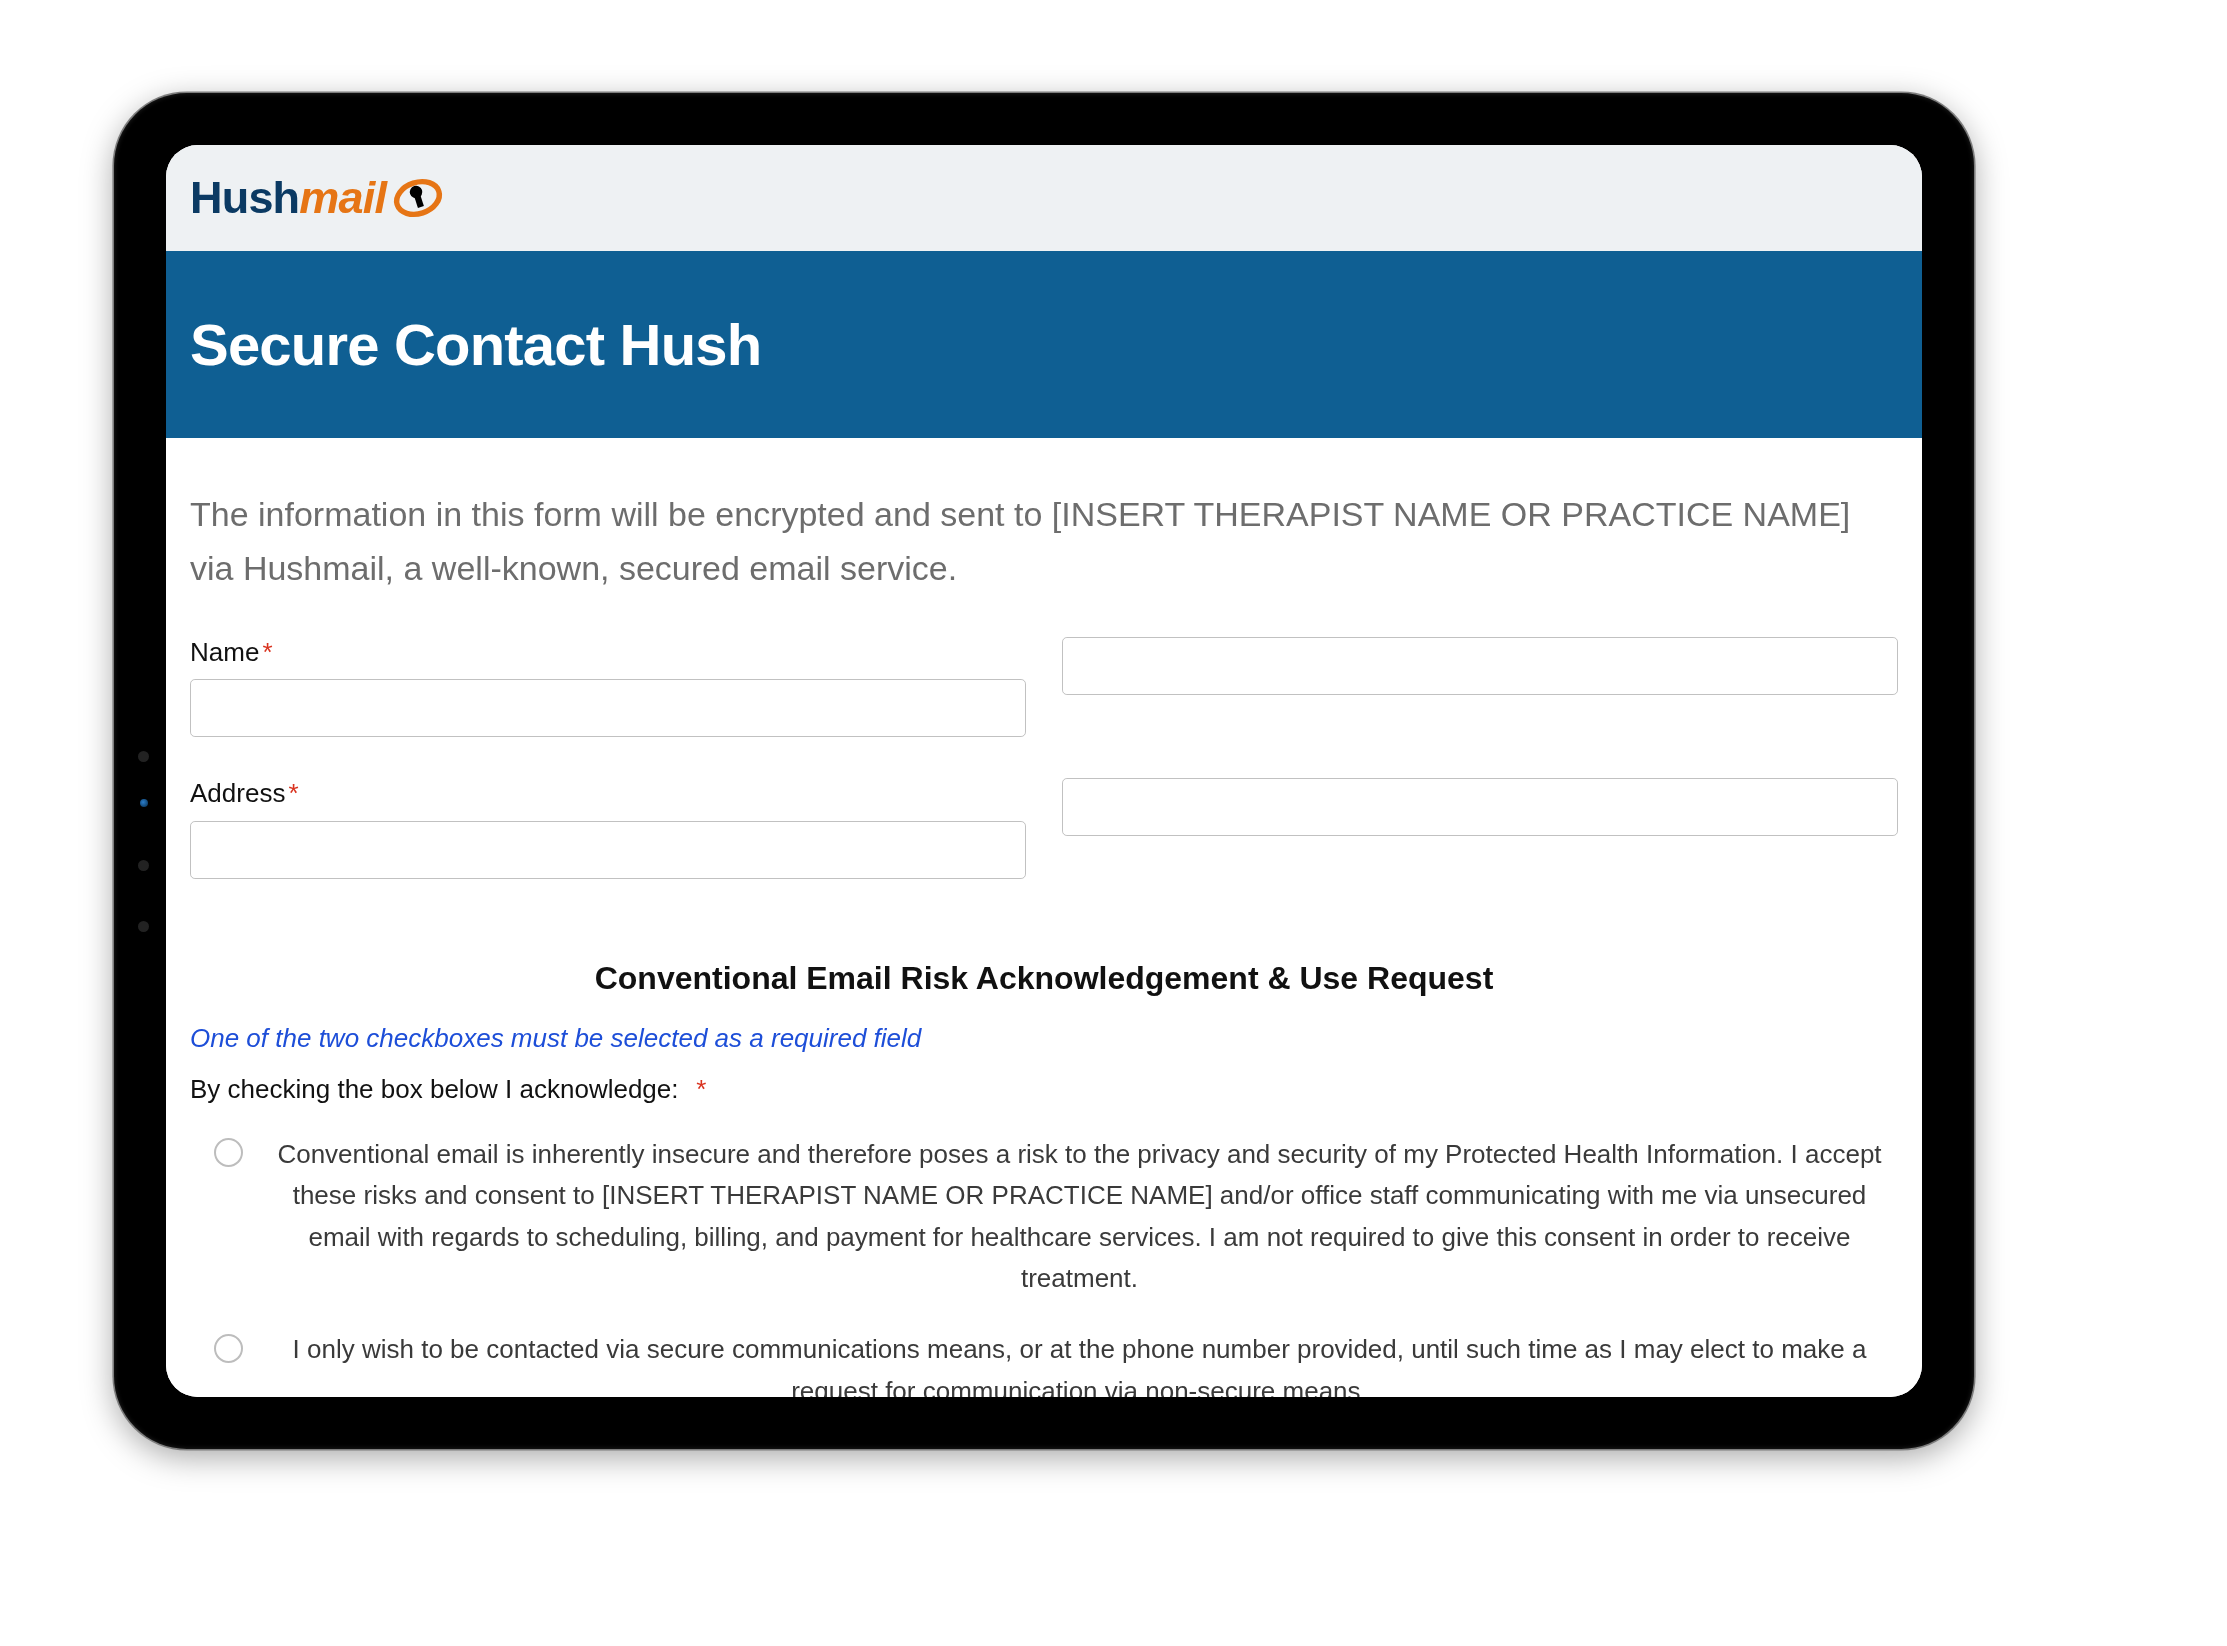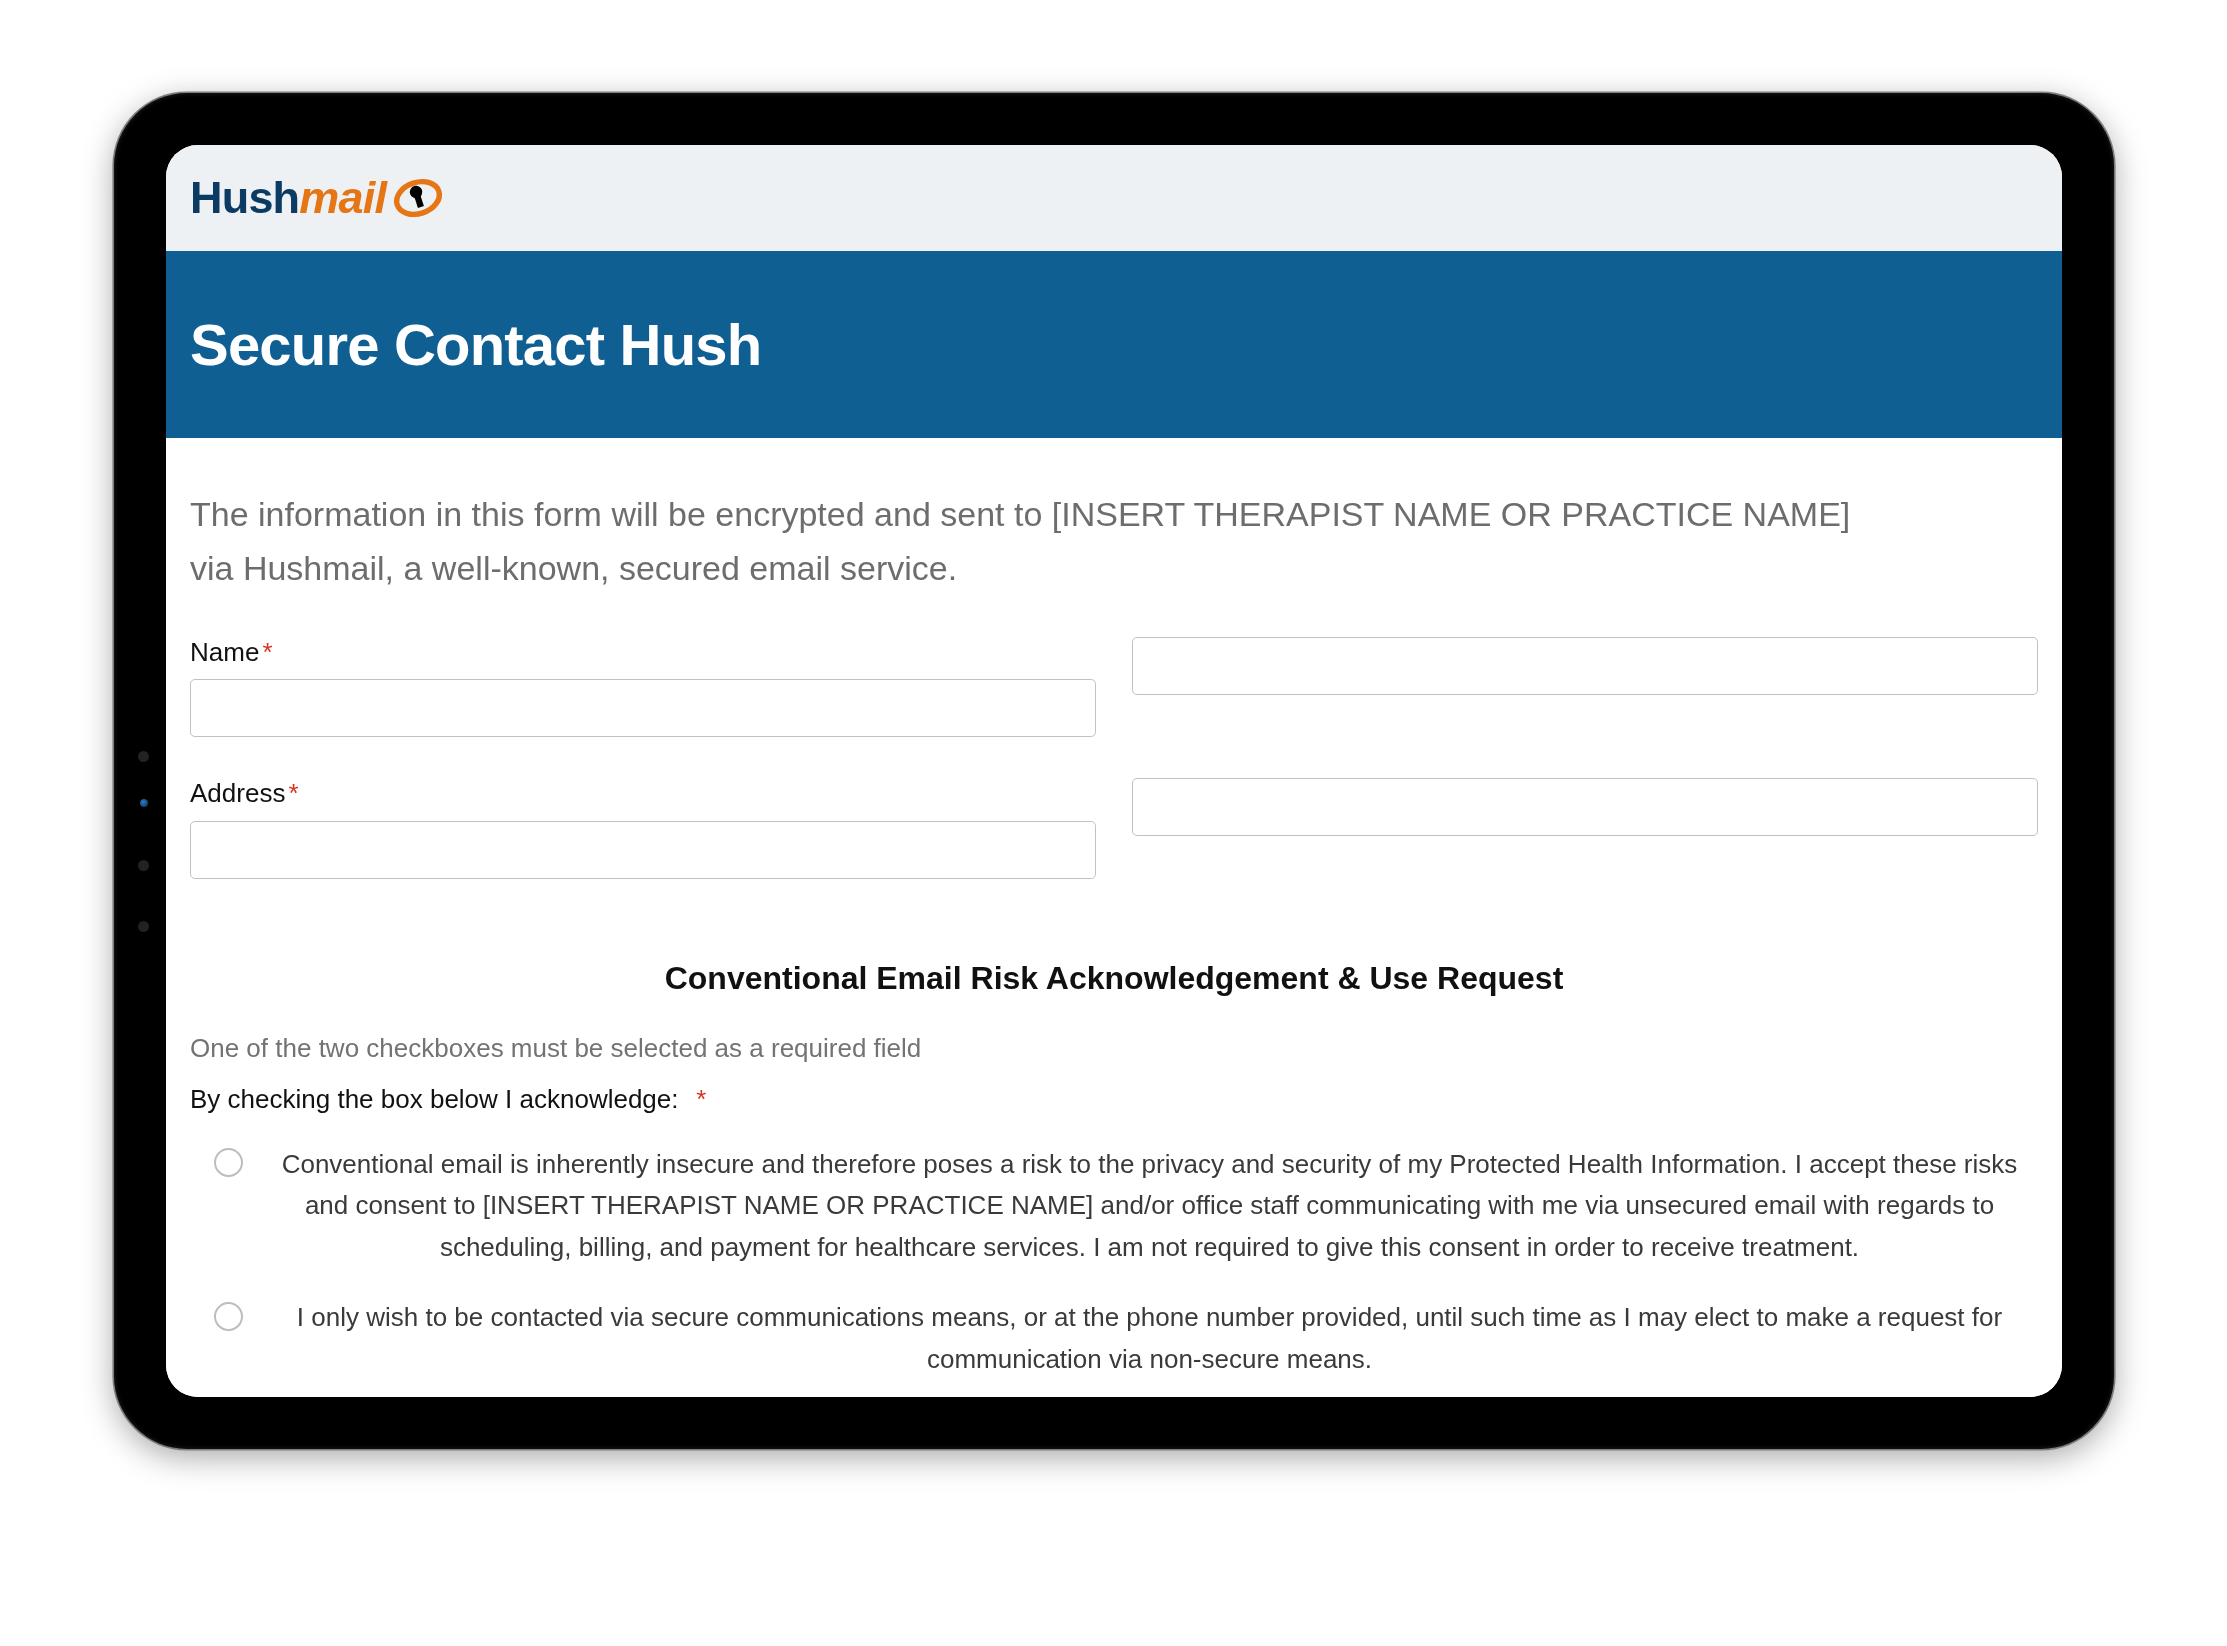--- a/index.html
+++ b/index.html
@@ -10,21 +10,21 @@
     height: 1646px;
     background: #ffffff;
     position: relative;
     transform-origin: top left;
   }
 
   .tablet {
     position: absolute;
     left: 114px;
     top: 93px;
-    width: 2000px;
+    width: 1860px;
     height: 1356px;
     border-radius: 73px;
     background: #000;
     box-shadow:
       0 0 0 1.6px #7d7d7d,
       0 8px 32px rgba(0,0,0,0.35),
       inset 0 0 4.9px rgba(255,255,255,0.15);
   }
 
   
@@ -151,23 +151,24 @@
 
   .section-title {
     font-size: 32px;
     font-weight: 700;
     color: #111;
     margin-top: 81px;
     text-align: center;
   }
 
   .section-note {
-    color: #737373;
-    font-size: 26px;
-    margin-top: 36px;
+    color: #1d4ed8;
+    font-size: 26px;
+    margin-top: 26px;
+    font-style: italic;
   }
 
   .ack-label {
     color: #111;
     font-size: 26px;
     margin-top: 20px;
   }
 
   .radio-list {
     margin-top: 29px;

